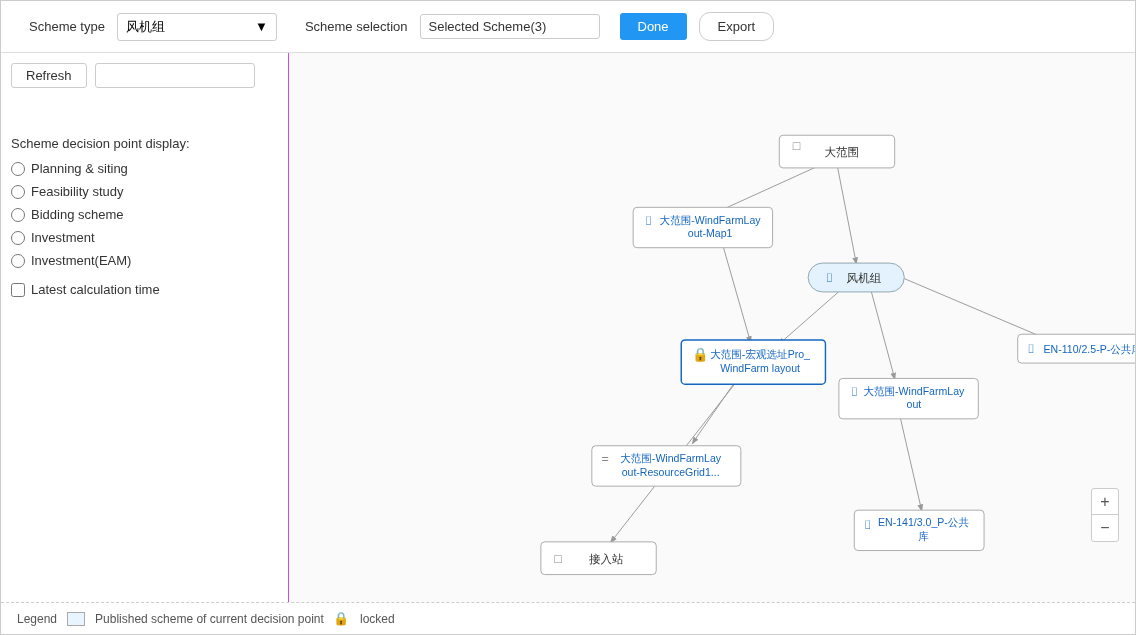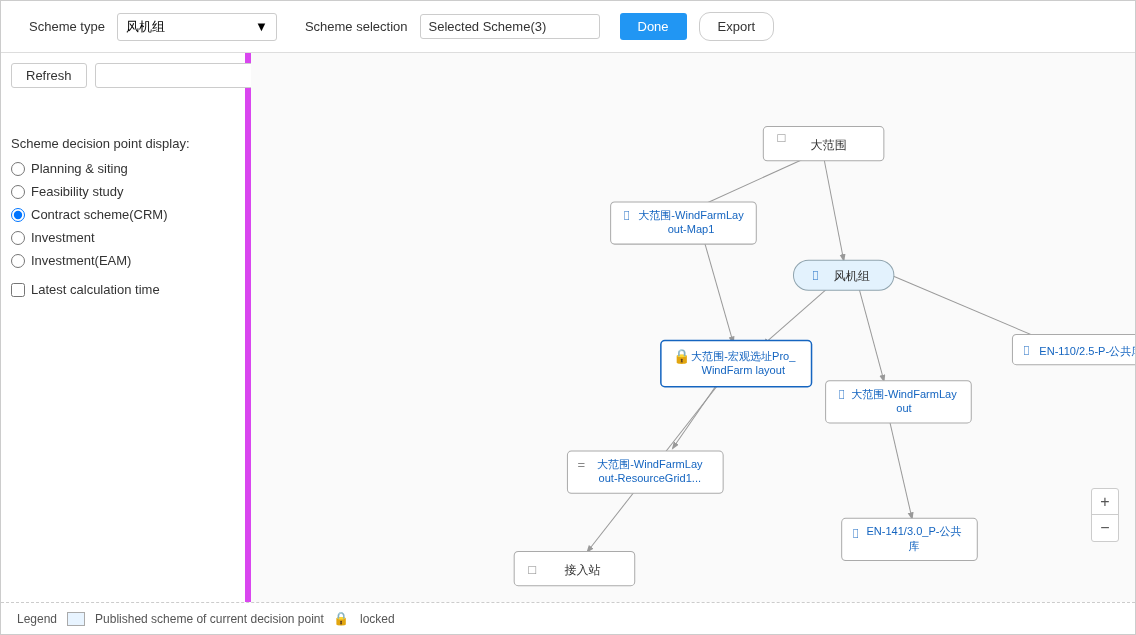--- a/index.html
+++ b/index.html
@@ -74,24 +74,24 @@
 
     
     .content-area {
       display: flex;
       flex: 1;
       overflow: hidden;
     }
 
     
     .left-panel {
-      width: 250px;
+      width: 288px;
       padding: 10px;
       background: #fff;
-      border-right: 6px solid #d946ef;
+      border-right: 1px solid #d946ef;
       flex-shrink: 0;
     }
     .refresh-row {
       display: flex;
       align-items: center;
       gap: 8px;
       margin-bottom: 12px;
     }
     .btn-refresh {
       border: 1px solid #ccc;
@@ -266,22 +266,22 @@
       <div class="radio-group">
         <label class="radio-item">
           <input type="radio" name="decision" style="">
           <span>Planning &amp; siting</span>
         </label>
         <label class="radio-item">
           <input type="radio" name="decision" style="">
           <span>Feasibility study</span>
         </label>
         <label class="radio-item">
-          <input type="radio" name="decision" checked="" style="">
-          <span>Contract scheme(CRM)</span>
+          <input type="radio" name="decision" style="">
+          <span>Bidding scheme</span>
         </label>
         <label class="radio-item">
           <input type="radio" name="decision" style="">
           <span>Investment</span>
         </label>
         <label class="radio-item">
           <input type="radio" name="decision" style="">
           <span>Investment(EAM)</span>
         </label>
       </div>

